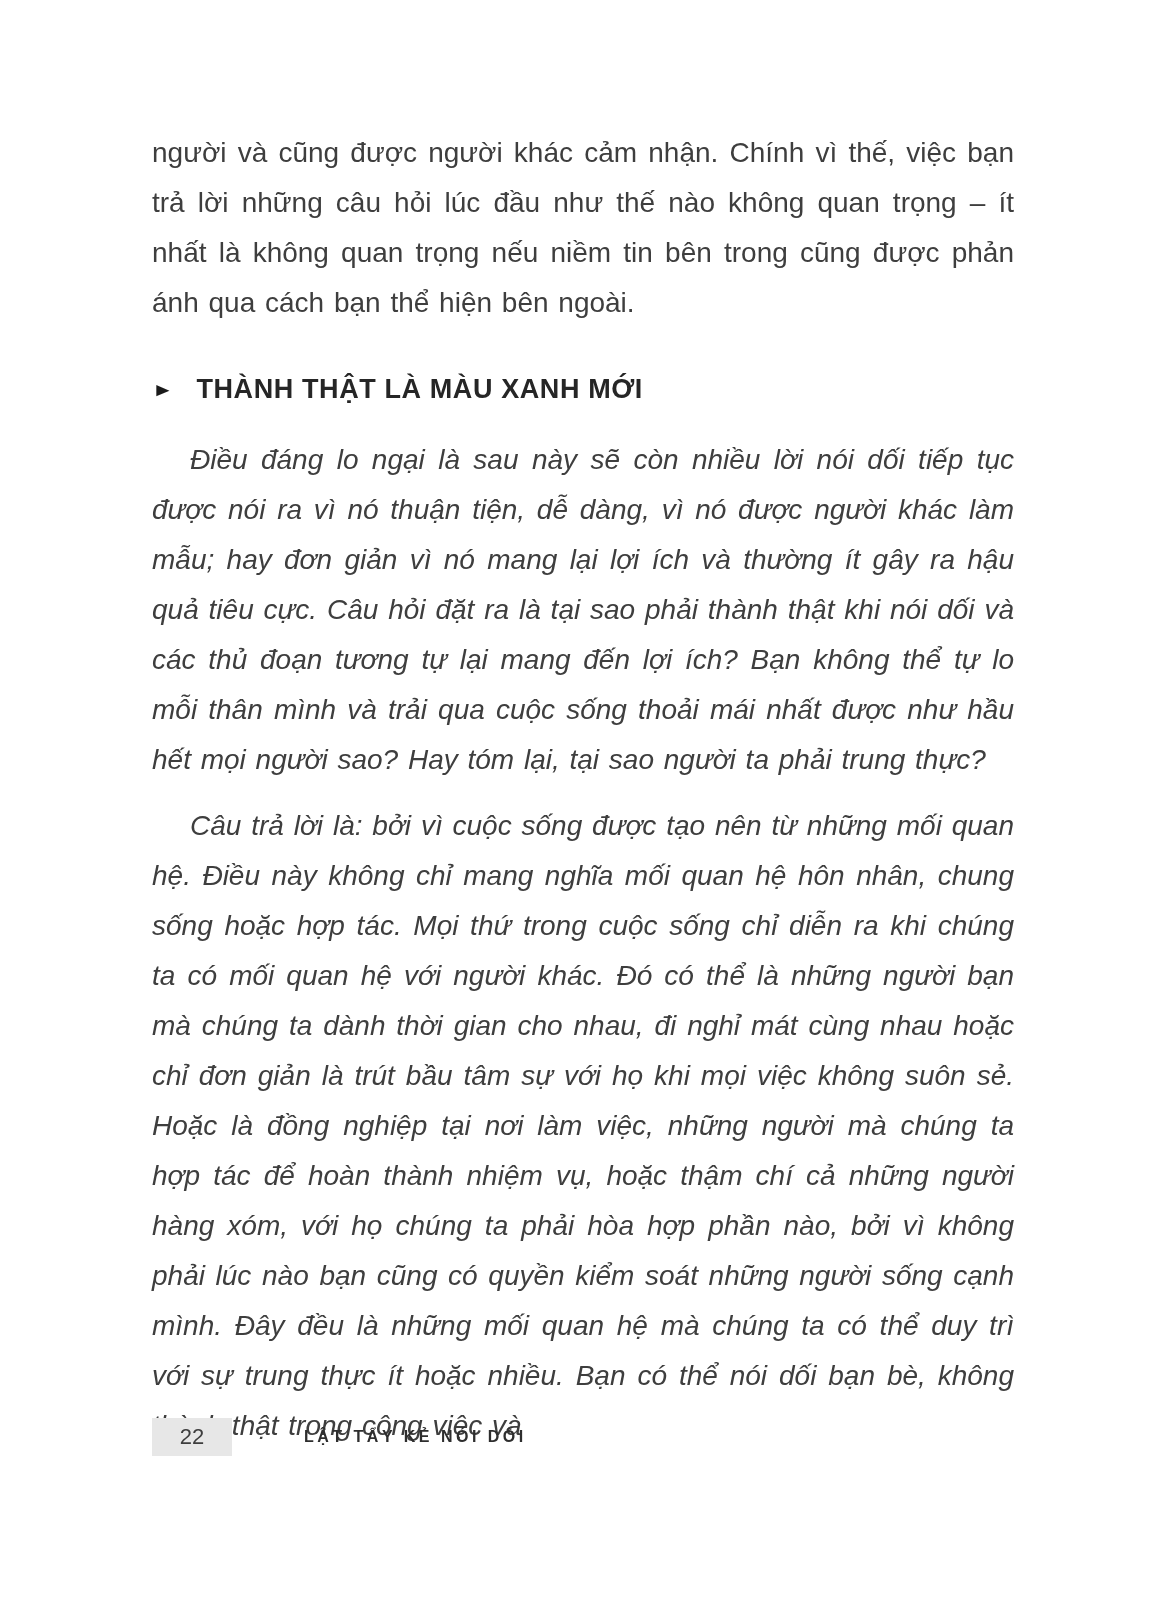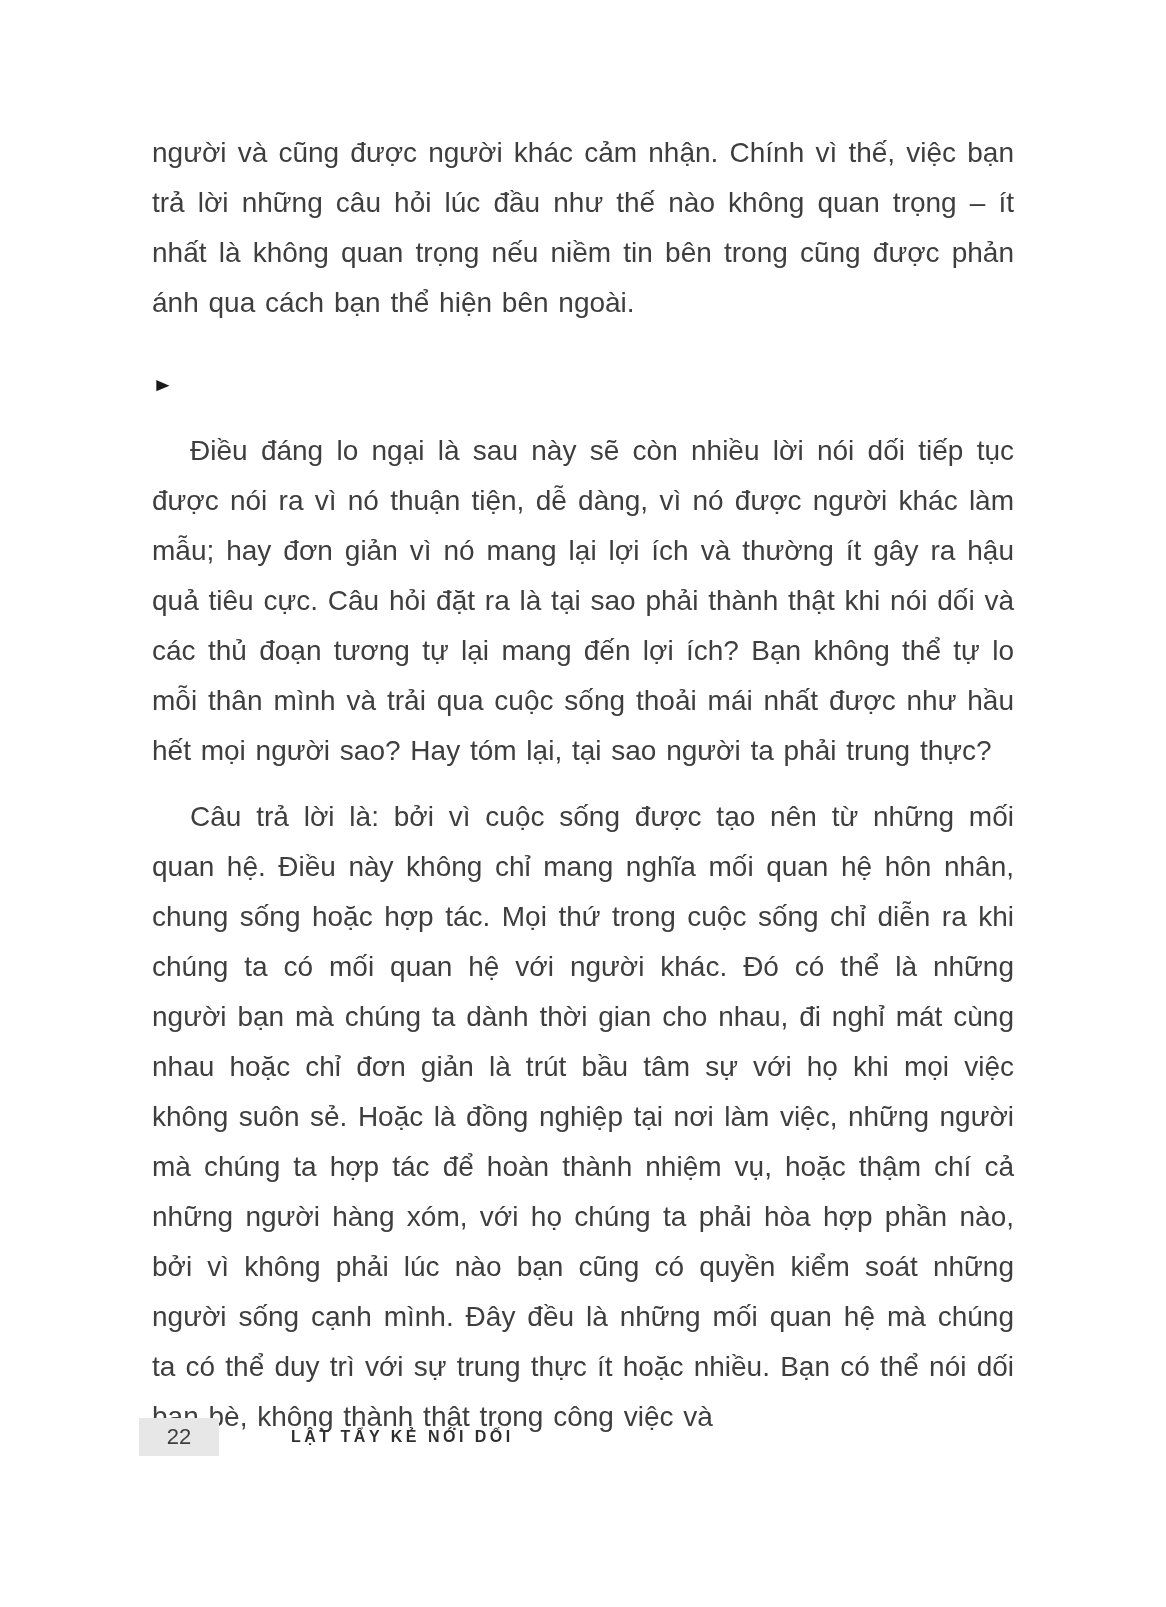--- a/index.html
+++ b/index.html
@@ -25,40 +25,41 @@
   }
   p.body-text {
     font-size: 28px;
     line-height: 50px;
     text-align: justify;
     margin: 0 0 16px 0;
     word-spacing: 2px;
   }
   p.indent {
     text-indent: 38px;
+    font-style: italic;
   }
   .section-heading {
     display: flex;
     align-items: center;
     margin: 46px 0 30px 0;
     font-size: 27px;
     font-weight: bold;
     color: #262626;
     letter-spacing: 0.6px;
   }
   .arrow-marker {
     font-size: 22px;
     color: #1a1a1a;
     margin-right: 22px;
     line-height: 1;
     transform: scaleY(0.85);
   }
   .footer {
     position: absolute;
-    left: 139px;
+    left: 152px;
     top: 1418px;
     width: 862px;
     display: flex;
     align-items: center;
   }
   .page-num-box {
     background: #e7e7e7;
     min-width: 80px;
     height: 38px;
     display: flex;
@@ -79,20 +80,21 @@
 </head>
 <body>
 
 <div class="page">
   <div class="content">
 
     <p class="body-text">người và cũng được người khác cảm nhận. Chính vì thế, việc bạn trả lời những câu hỏi lúc đầu như thế nào không quan trọng – ít nhất là không quan trọng nếu niềm tin bên trong cũng được phản ánh qua cách bạn thể hiện bên ngoài.</p>
 
     <div class="section-heading">
       <span class="arrow-marker">►</span>
+      <span>THÀNH THẬT LÀ MÀU XANH MỚI</span>
     </div>
 
     <p class="body-text indent">Điều đáng lo ngại là sau này sẽ còn nhiều lời nói dối tiếp tục được nói ra vì nó thuận tiện, dễ dàng, vì nó được người khác làm mẫu; hay đơn giản vì nó mang lại lợi ích và thường ít gây ra hậu quả tiêu cực. Câu hỏi đặt ra là tại sao phải thành thật khi nói dối và các thủ đoạn tương tự lại mang đến lợi ích? Bạn không thể tự lo mỗi thân mình và trải qua cuộc sống thoải mái nhất được như hầu hết mọi người sao? Hay tóm lại, tại sao người ta phải trung thực?</p>
 
     <p class="body-text indent">Câu trả lời là: bởi vì cuộc sống được tạo nên từ những mối quan hệ. Điều này không chỉ mang nghĩa mối quan hệ hôn nhân, chung sống hoặc hợp tác. Mọi thứ trong cuộc sống chỉ diễn ra khi chúng ta có mối quan hệ với người khác. Đó có thể là những người bạn mà chúng ta dành thời gian cho nhau, đi nghỉ mát cùng nhau hoặc chỉ đơn giản là trút bầu tâm sự với họ khi mọi việc không suôn sẻ. Hoặc là đồng nghiệp tại nơi làm việc, những người mà chúng ta hợp tác để hoàn thành nhiệm vụ, hoặc thậm chí cả những người hàng xóm, với họ chúng ta phải hòa hợp phần nào, bởi vì không phải lúc nào bạn cũng có quyền kiểm soát những người sống cạnh mình. Đây đều là những mối quan hệ mà chúng ta có thể duy trì với sự trung thực ít hoặc nhiều. Bạn có thể nói dối bạn bè, không thành thật trong công việc và</p>
 
   </div>
 
   <div class="footer">
     <div class="page-num-box">22</div>

